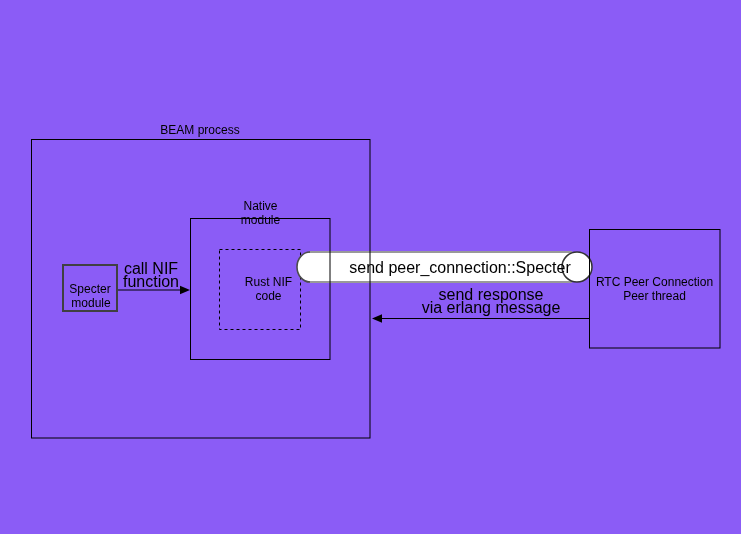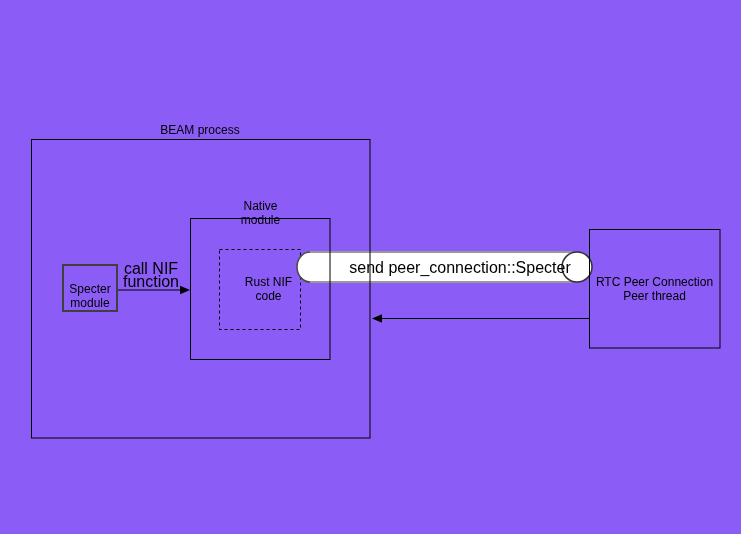--- a/index.html
+++ b/index.html
@@ -58,29 +58,31 @@
 
     <line x1="589" y1="318.5" x2="381" y2="318.5" stroke="#000000" stroke-width="1"></line>
     <polygon points="372,318.5 382,314.3 382,322.7" fill="#000000"></polygon>
   </svg>
 
   <div class="lbl node-lbl" style="left:130px;top:123px;width:140px;">BEAM process</div>
 
   <div class="lbl node-lbl" style="left:200px;top:199px;width:121px;">Native
 module</div>
 
-  <div class="box-lbl" style="left:62px;top:264px;width:56px;height:64px;">Specter
+  <div class="box-lbl" style="left:62px;top:264px;width:56px;height:64px;text-align:right;">Specter
 module</div>
 
   <div class="box-lbl" style="left:228px;top:249px;width:81px;height:80px;">Rust NIF
 code</div>
 
   <div class="box-lbl" style="left:589px;top:229px;width:131px;height:119px;">RTC Peer Connection
 Peer thread</div>
 
   <div class="lbl edge-lbl" style="left:101px;top:262px;width:100px;">call NIF
 function</div>
 
 
   <div class="lbl edge-lbl" style="left:330px;top:261px;width:260px;">send peer_connection::Specter</div>
 
+  <div class="lbl edge-lbl" style="left:411px;top:288px;width:160px;">send response
+via erlang message</div>
 
 </div>
 
 </body></html>

